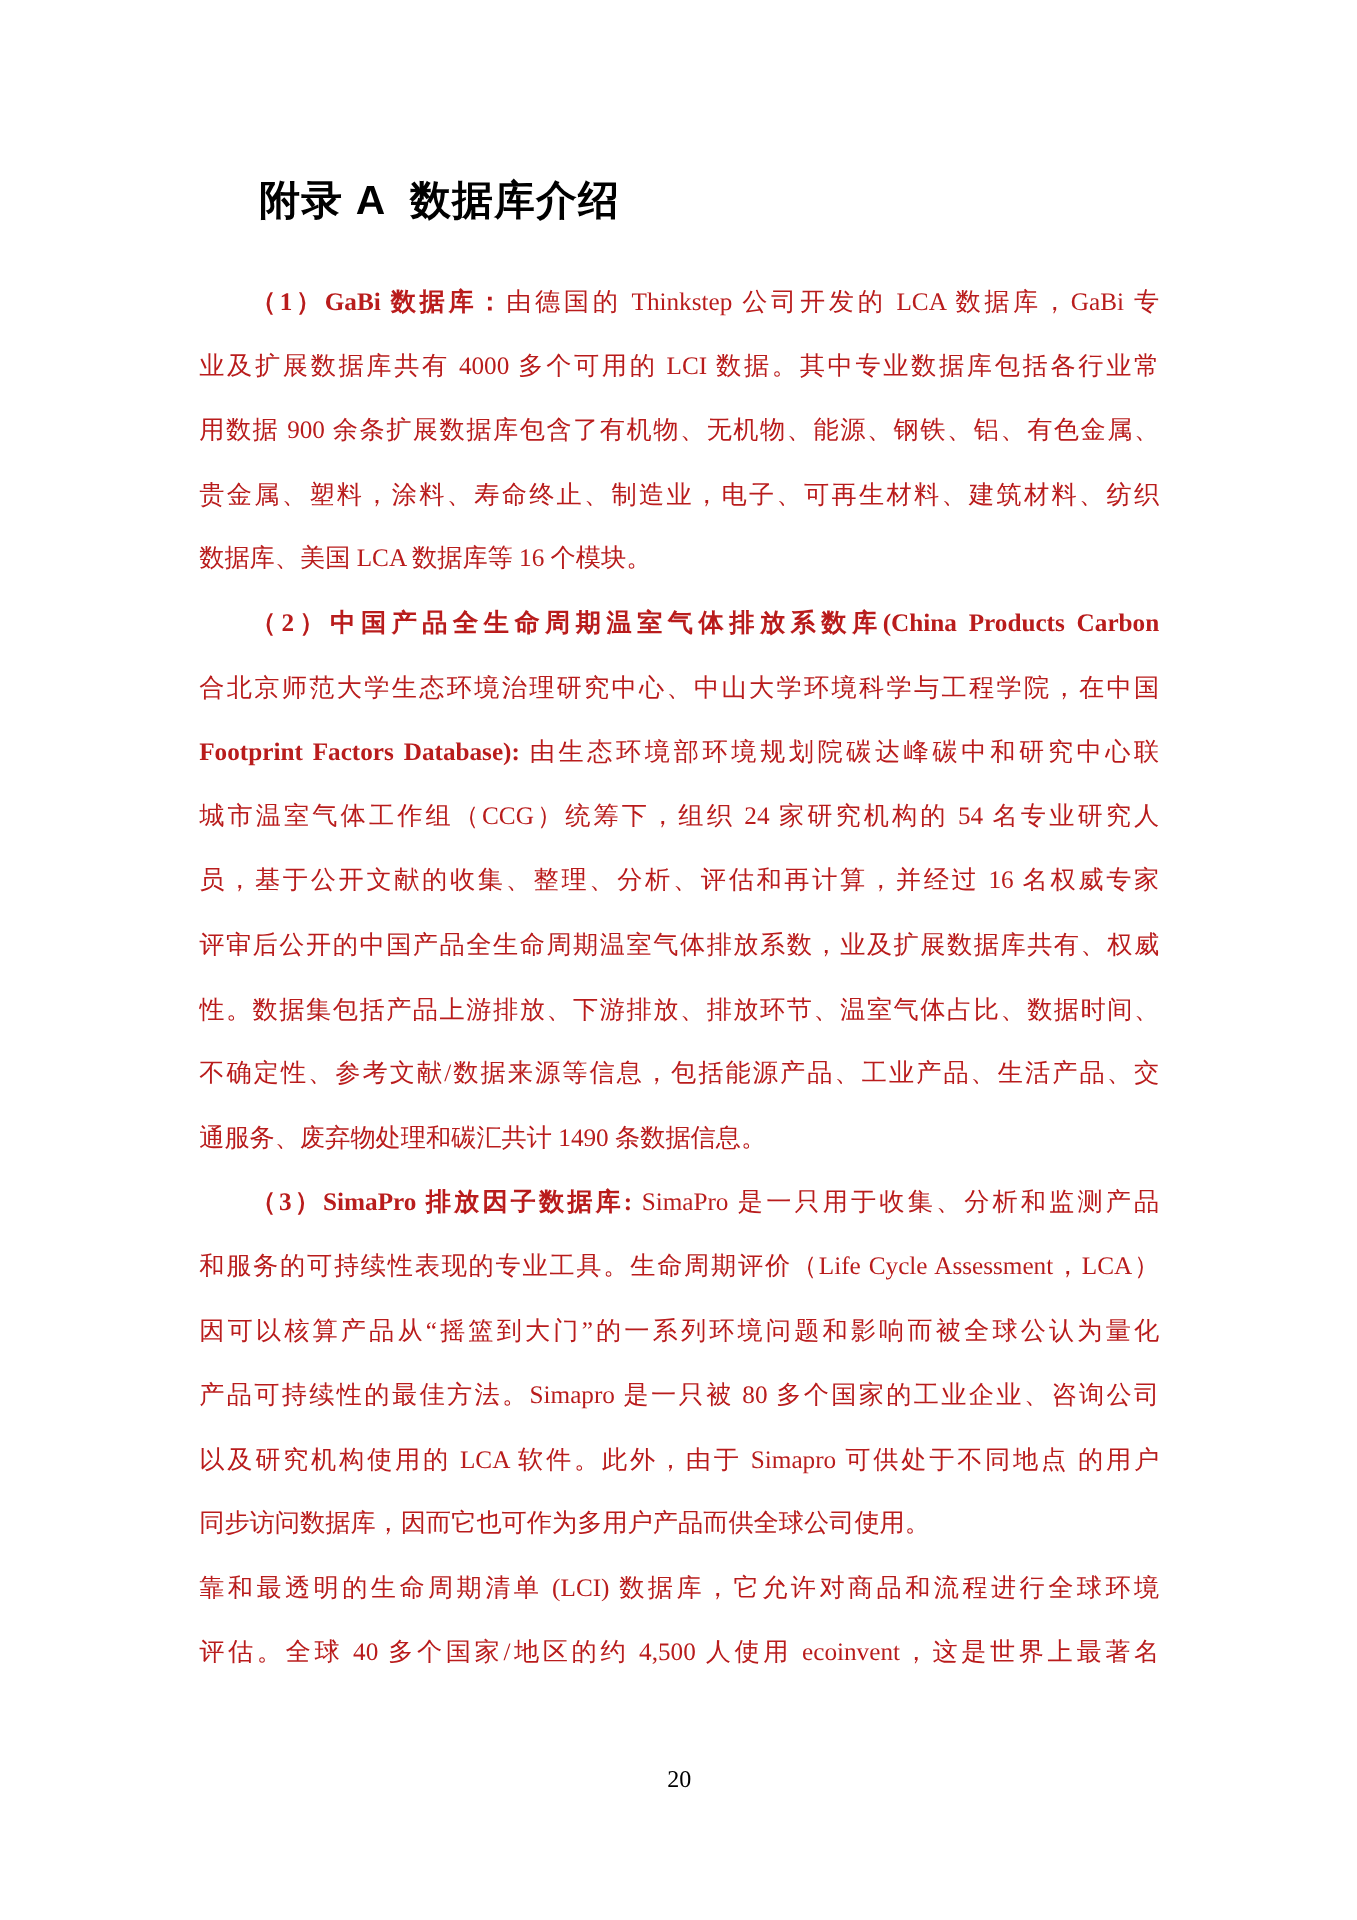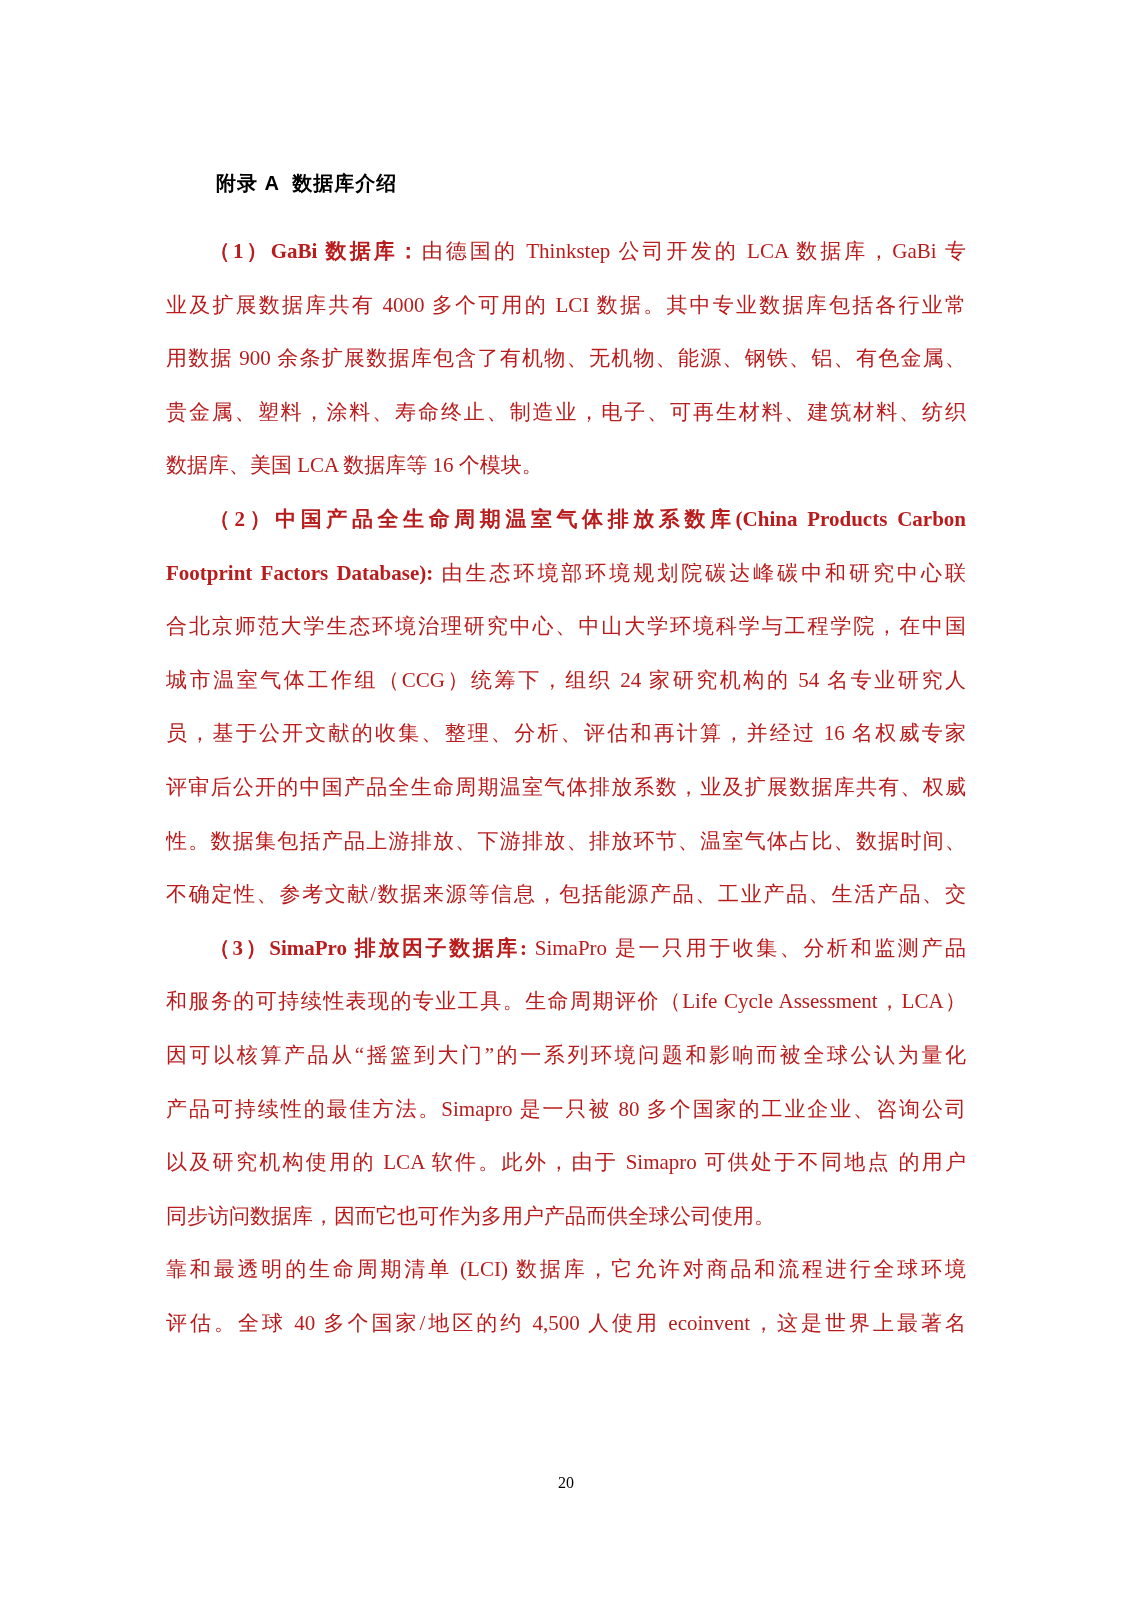--- a/index.html
+++ b/index.html
@@ -8,25 +8,25 @@
     width: 1131px;
     height: 1600px;
     background: #ffffff;
     margin: 0 auto;
     overflow: hidden;
     color: #000000;
   }
   .doc-title {
     position: absolute;
     left: 166px;
-    top: 170px;
+    top: 144px;
     padding-left: 50px;
     font-family: "Liberation Sans", "DejaVu Sans", sans-serif;
     font-weight: 700;
-    font-size: 20px;
+    font-size: 34px;
     letter-spacing: 1px;
     white-space: pre;
     color: #000000;
   }
   .body-text {
     position: absolute;
     left: 166px;
     top: 225px;
     width: 800px;
     font-family: "Liberation Serif", "DejaVu Serif", serif;
@@ -46,47 +46,48 @@
   .bold { font-weight: 700; }
   .page-number {
     position: absolute;
     left: 166px;
     top: 1468px;
     width: 800px;
     height: 30px;
     line-height: 30px;
     text-align: center;
     font-family: "Liberation Serif", "DejaVu Serif", serif;
-    font-size: 16px;
+    font-size: 20px;
     color: #000000;
   }
 </style>
 </head>
 <body>
 
 <div class="page">
   <div class="doc-title">附录 A  数据库介绍</div>
 
   <div class="body-text">
     <div>
         <div class="line indent"><span class="bold">（1）GaBi 数据库：</span><span>由德国的 Thinkstep 公司开发的 LCA 数据库，GaBi 专</span></div>
         <div class="line"><span>业及扩展数据库共有 4000 多个可用的 LCI 数据。其中专业数据库包括各行业常</span></div>
         <div class="line"><span>用数据 900 余条扩展数据库包含了有机物、无机物、能源、钢铁、铝、有色金属、</span></div>
         <div class="line"><span>贵金属、塑料，涂料、寿命终止、制造业，电子、可再生材料、建筑材料、纺织</span></div>
         <div class="line last"><span>数据库、美国 LCA 数据库等 16 个模块。</span></div>
       </div>
     <div>
         <div class="line indent"><span class="bold">（2）中国产品全生命周期温室气体排放系数库(China Products Carbon</span></div>
+        <div class="line"><span>合北京师范大学生态环境治理研究中心、中山大学环境科学与工程学院，在中国</span></div>
         <div class="line"><span class="bold">Footprint Factors Database): </span><span>由生态环境部环境规划院碳达峰碳中和研究中心联</span></div>
-        <div class="line"><span>合北京师范大学生态环境治理研究中心、中山大学环境科学与工程学院，在中国</span></div>
         <div class="line"><span>城市温室气体工作组（CCG）统筹下，组织 24 家研究机构的 54 名专业研究人</span></div>
         <div class="line"><span>员，基于公开文献的收集、整理、分析、评估和再计算，并经过 16 名权威专家</span></div>
         <div class="line"><span>评审后公开的中国产品全生命周期温室气体排放系数，业及扩展数据库共有、权威</span></div>
         <div class="line"><span>性。数据集包括产品上游排放、下游排放、排放环节、温室气体占比、数据时间、</span></div>
         <div class="line"><span>不确定性、参考文献/数据来源等信息，包括能源产品、工业产品、生活产品、交</span></div>
+        <div class="line last"><span>通服务、废弃物处理和碳汇共计 1490 条数据信息。</span></div>
       </div>
     <div>
         <div class="line indent"><span class="bold">（3）SimaPro 排放因子数据库:</span><span> SimaPro 是一只用于收集、分析和监测产品</span></div>
         <div class="line"><span>和服务的可持续性表现的专业工具。生命周期评价（Life Cycle Assessment，LCA）</span></div>
         <div class="line"><span>因可以核算产品从“摇篮到大门”的一系列环境问题和影响而被全球公认为量化</span></div>
         <div class="line"><span>产品可持续性的最佳方法。Simapro 是一只被 80 多个国家的工业企业、咨询公司</span></div>
         <div class="line"><span>以及研究机构使用的 LCA 软件。此外，由于 Simapro 可供处于不同地点 的用户</span></div>
         <div class="line last"><span>同步访问数据库，因而它也可作为多用户产品而供全球公司使用。</span></div>
       </div>
     <div>

